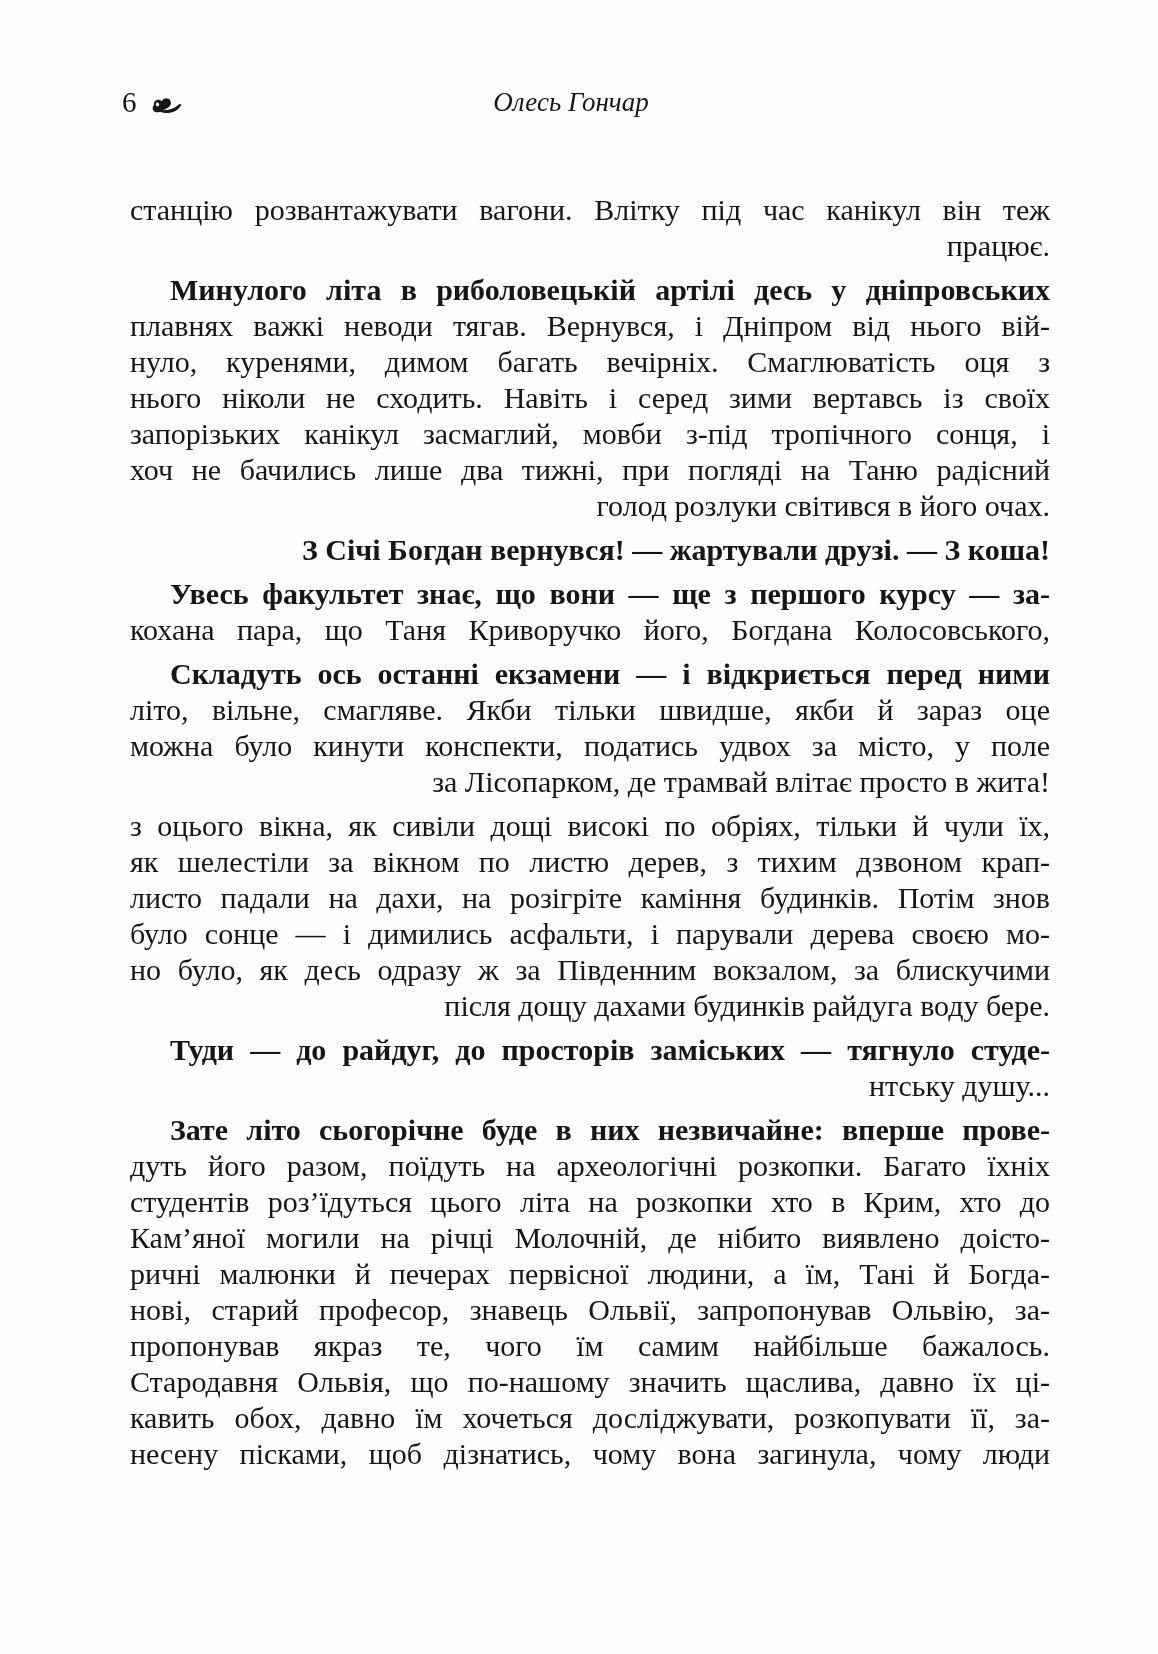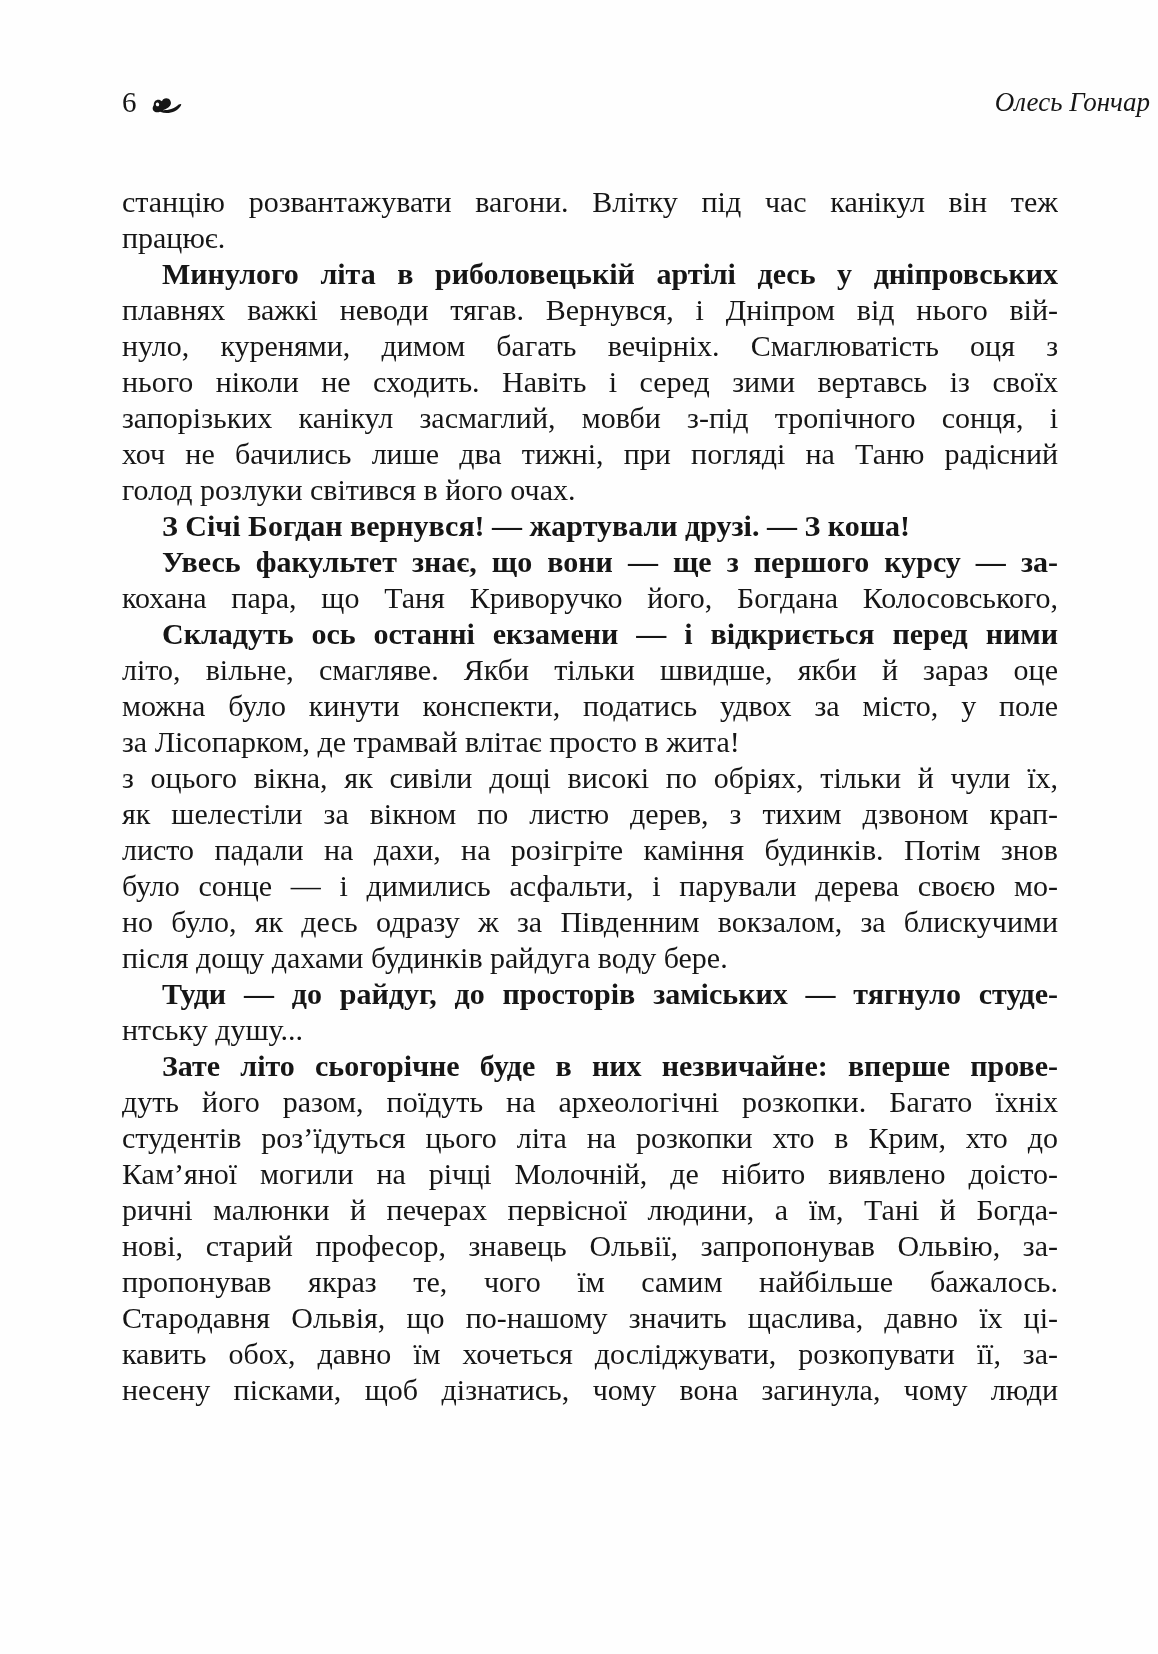--- a/index.html
+++ b/index.html
@@ -24,51 +24,51 @@
   }
   .page-number {
     font-size: 29px;
     line-height: 36px;
   }
   .fleuron { display: inline-block; }
   .fleuron svg { width: 35px; height: 20px; display: block; margin-top: 5px; }
   .running-title {
     position: absolute;
     left: 0;
-    right: 8px;
+    right: 16px;
     top: 84px;
-    text-align: right;
+    text-align: center;
     font-style: italic;
     font-size: 27px;
     line-height: 36px;
   }
   
   .body-text {
     position: absolute;
     left: 122px;
     top: 184px;
     width: 936px;
     font-size: 30px;
   }
-  .paragraph { margin: 0; padding: 0; }
+  .paragraph { margin: 8px; padding: 0; }
   .line {
     height: 36px;
     line-height: 36px;
     overflow: hidden;
     text-align: justify;
     white-space: normal;
   }
   
   .line::after {
     content: "";
     display: inline-block;
     width: 100%;
     height: 0;
   }
-  .line.last { text-align: left; }
+  .line.last { text-align: right; }
   .line.last::after { content: none; }
   .line.indent { text-indent: 40px; font-weight: bold; }
 </style>
 </head>
 <body>
 
 <div class="page">
 
   <div class="header-left">
     <span class="page-number">6</span>

